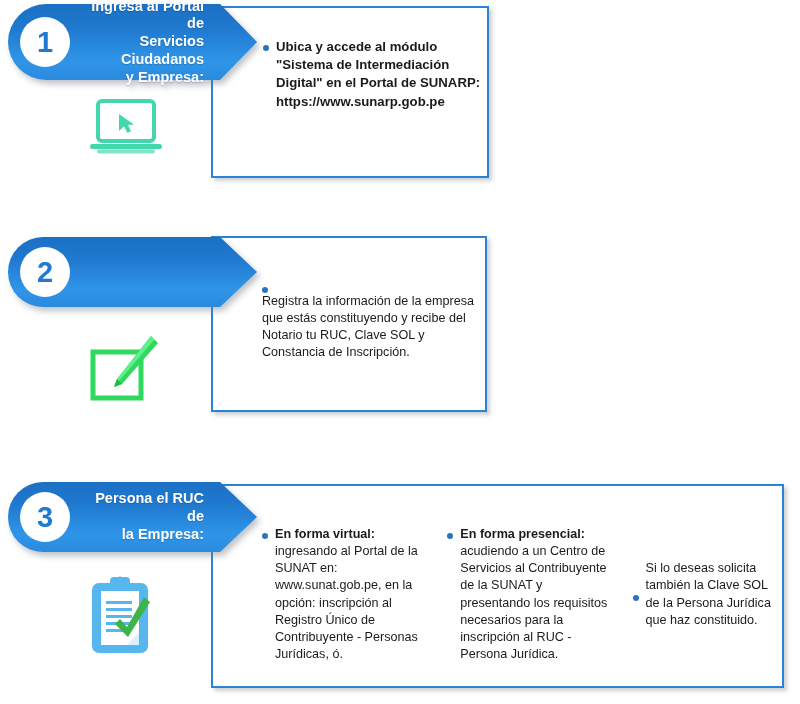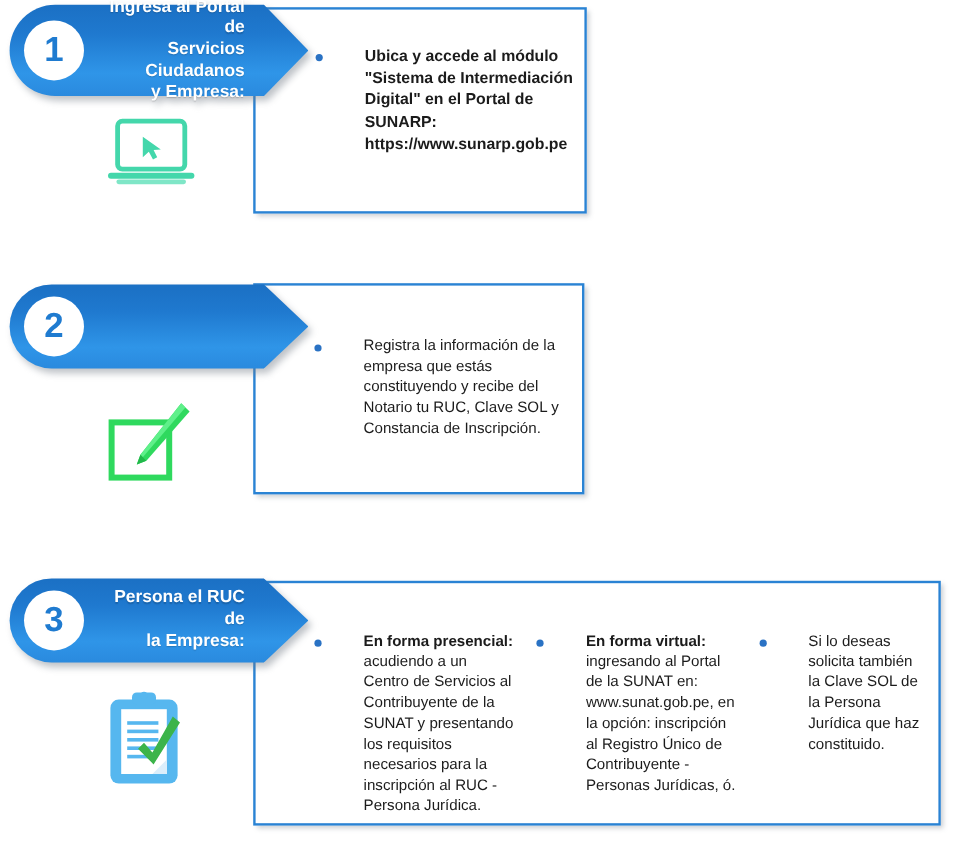--- a/index.html
+++ b/index.html
@@ -80,21 +80,20 @@
     width: 6px; height: 6px;
     border-radius: 50%;
     background: #2a72c4;
     margin-top: 7px;
     margin-right: 7px;
   }
   .col-text {
     font-size: 12.6px;
     line-height: 1.36;
     color: #1b1b1b;
-    margin-left: 28px;
   }
   .col-text.bold-all { font-weight: bold; font-size: 13.2px; line-height: 1.38; }
   .lead { font-weight: bold; display: block; }
 
   
   .icon-wrap { position: absolute; }
 
   
 </style>
 </head>
@@ -139,21 +138,21 @@
     <div class="panel" style="left:211px; top:236px; width:276px; height:176px;"></div>
 
     <div class="banner" style="left:8px; top:237px; width:212px; height:70px;">
       <div class="banner-body" style="width:212px;">
         <div class="num-circle">2</div>
         <div class="banner-arrow"></div>
       </div>
     </div>
 
     <div class="cols" style="left:262px; top:280px; width:215px;">
-      <div class="col" style="width:215px;">
+      <div class="col" style="width:215px;flex-direction:column;">
         <span class="bullet-dot"></span>
         <span class="col-text">Registra la información de la empresa que estás constituyendo y recibe del Notario tu RUC, Clave SOL y Constancia de Inscripción.</span>
       </div>
     </div>
 
     <div class="icon-wrap" style="left:88px; top:334px; width:72px; height:68px;">
       <svg width="72" height="68" viewBox="0 0 72 68">
         <rect x="5" y="18" width="48" height="46" fill="none" stroke="#2fd95e" stroke-width="5"></rect>
         <path d="M63 2 L70 9 L34 50 L26 53 L29 45 Z" fill="#2fd95e"></path>
         <path d="M63 2 L66.5 5.5 L31 47 L29 45 Z" fill="#5ff08a"></path>
@@ -172,32 +171,32 @@
         <div class="banner-title">Persona el RUC de
 la Empresa:</div>
         <div class="banner-arrow"></div>
       </div>
     </div>
 
     <div class="cols" style="left:262px; top:526px; width:510px; gap:18px;">
       <div class="col" style="width:168px;">
         <span class="bullet-dot"></span>
         <span class="col-text">
+          <span class="lead">En forma virtual:</span><span>ingresando al Portal de la SUNAT en: www.sunat.gob.pe, en la opción: inscripción al Registro Único de Contribuyente - Personas Jurídicas, ó.</span>
+        </span>
+      </div>
+
+      <div class="col" style="width:168px;">
+        <span class="bullet-dot"></span>
+        <span class="col-text">
           <span class="lead">En forma presencial:</span><span>acudiendo a un Centro de Servicios al Contribuyente de la SUNAT y presentando los requisitos necesarios para la inscripción al RUC - Persona Jurídica.</span>
         </span>
       </div>
 
-      <div class="col" style="width:168px;">
-        <span class="bullet-dot"></span>
-        <span class="col-text">
-          <span class="lead">En forma virtual:</span><span>ingresando al Portal de la SUNAT en: www.sunat.gob.pe, en la opción: inscripción al Registro Único de Contribuyente - Personas Jurídicas, ó.</span>
-        </span>
-      </div>
-
-      <div class="col" style="width:140px;">
+      <div class="col" style="width:140px;align-items:center;">
         <span class="bullet-dot"></span>
         <span class="col-text">Si lo deseas solicita también la Clave SOL de la Persona Jurídica que haz constituido.</span>
       </div>
     </div>
 
     <div class="icon-wrap" style="left:86px; top:575px; width:74px; height:82px;">
       <svg width="74" height="82" viewBox="0 0 74 82">
         <rect x="6" y="8" width="56" height="70" rx="7" ry="7" fill="#56b7ef"></rect>
         <rect x="15" y="16" width="38" height="54" fill="#ffffff"></rect>
         <path d="M53 58 L53 70 L41 70 Z" fill="#dbeefb"></path>

